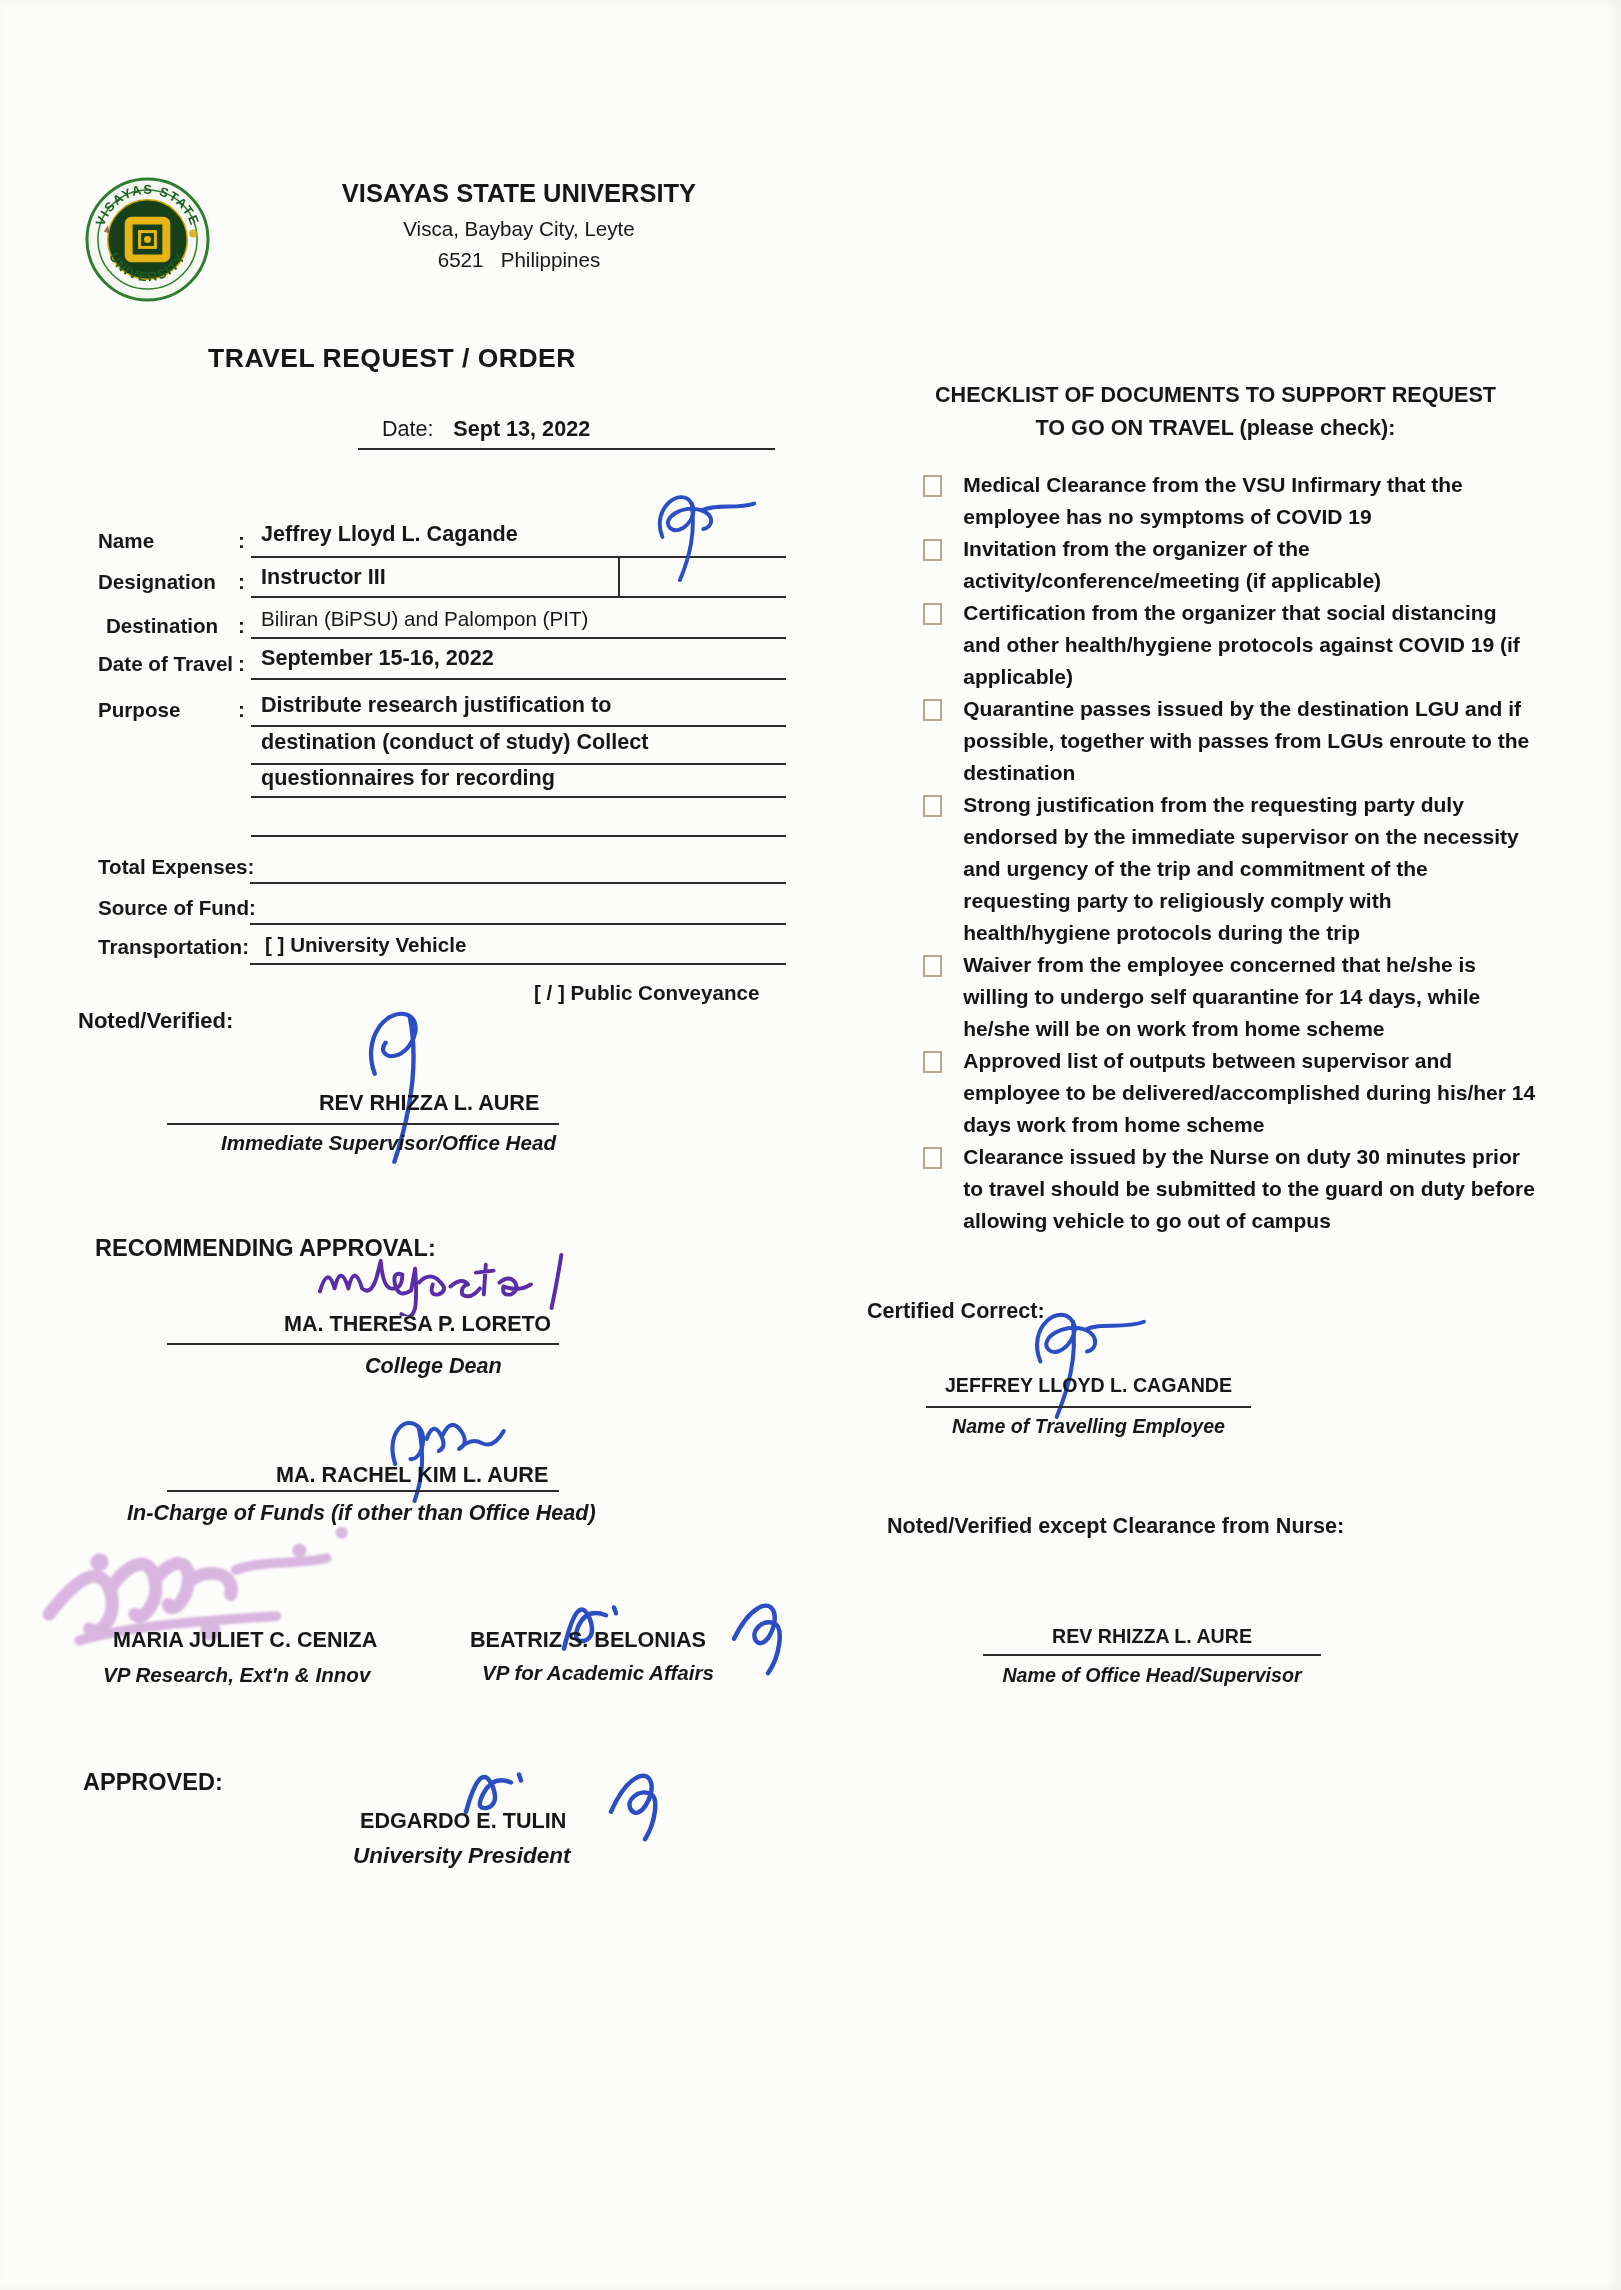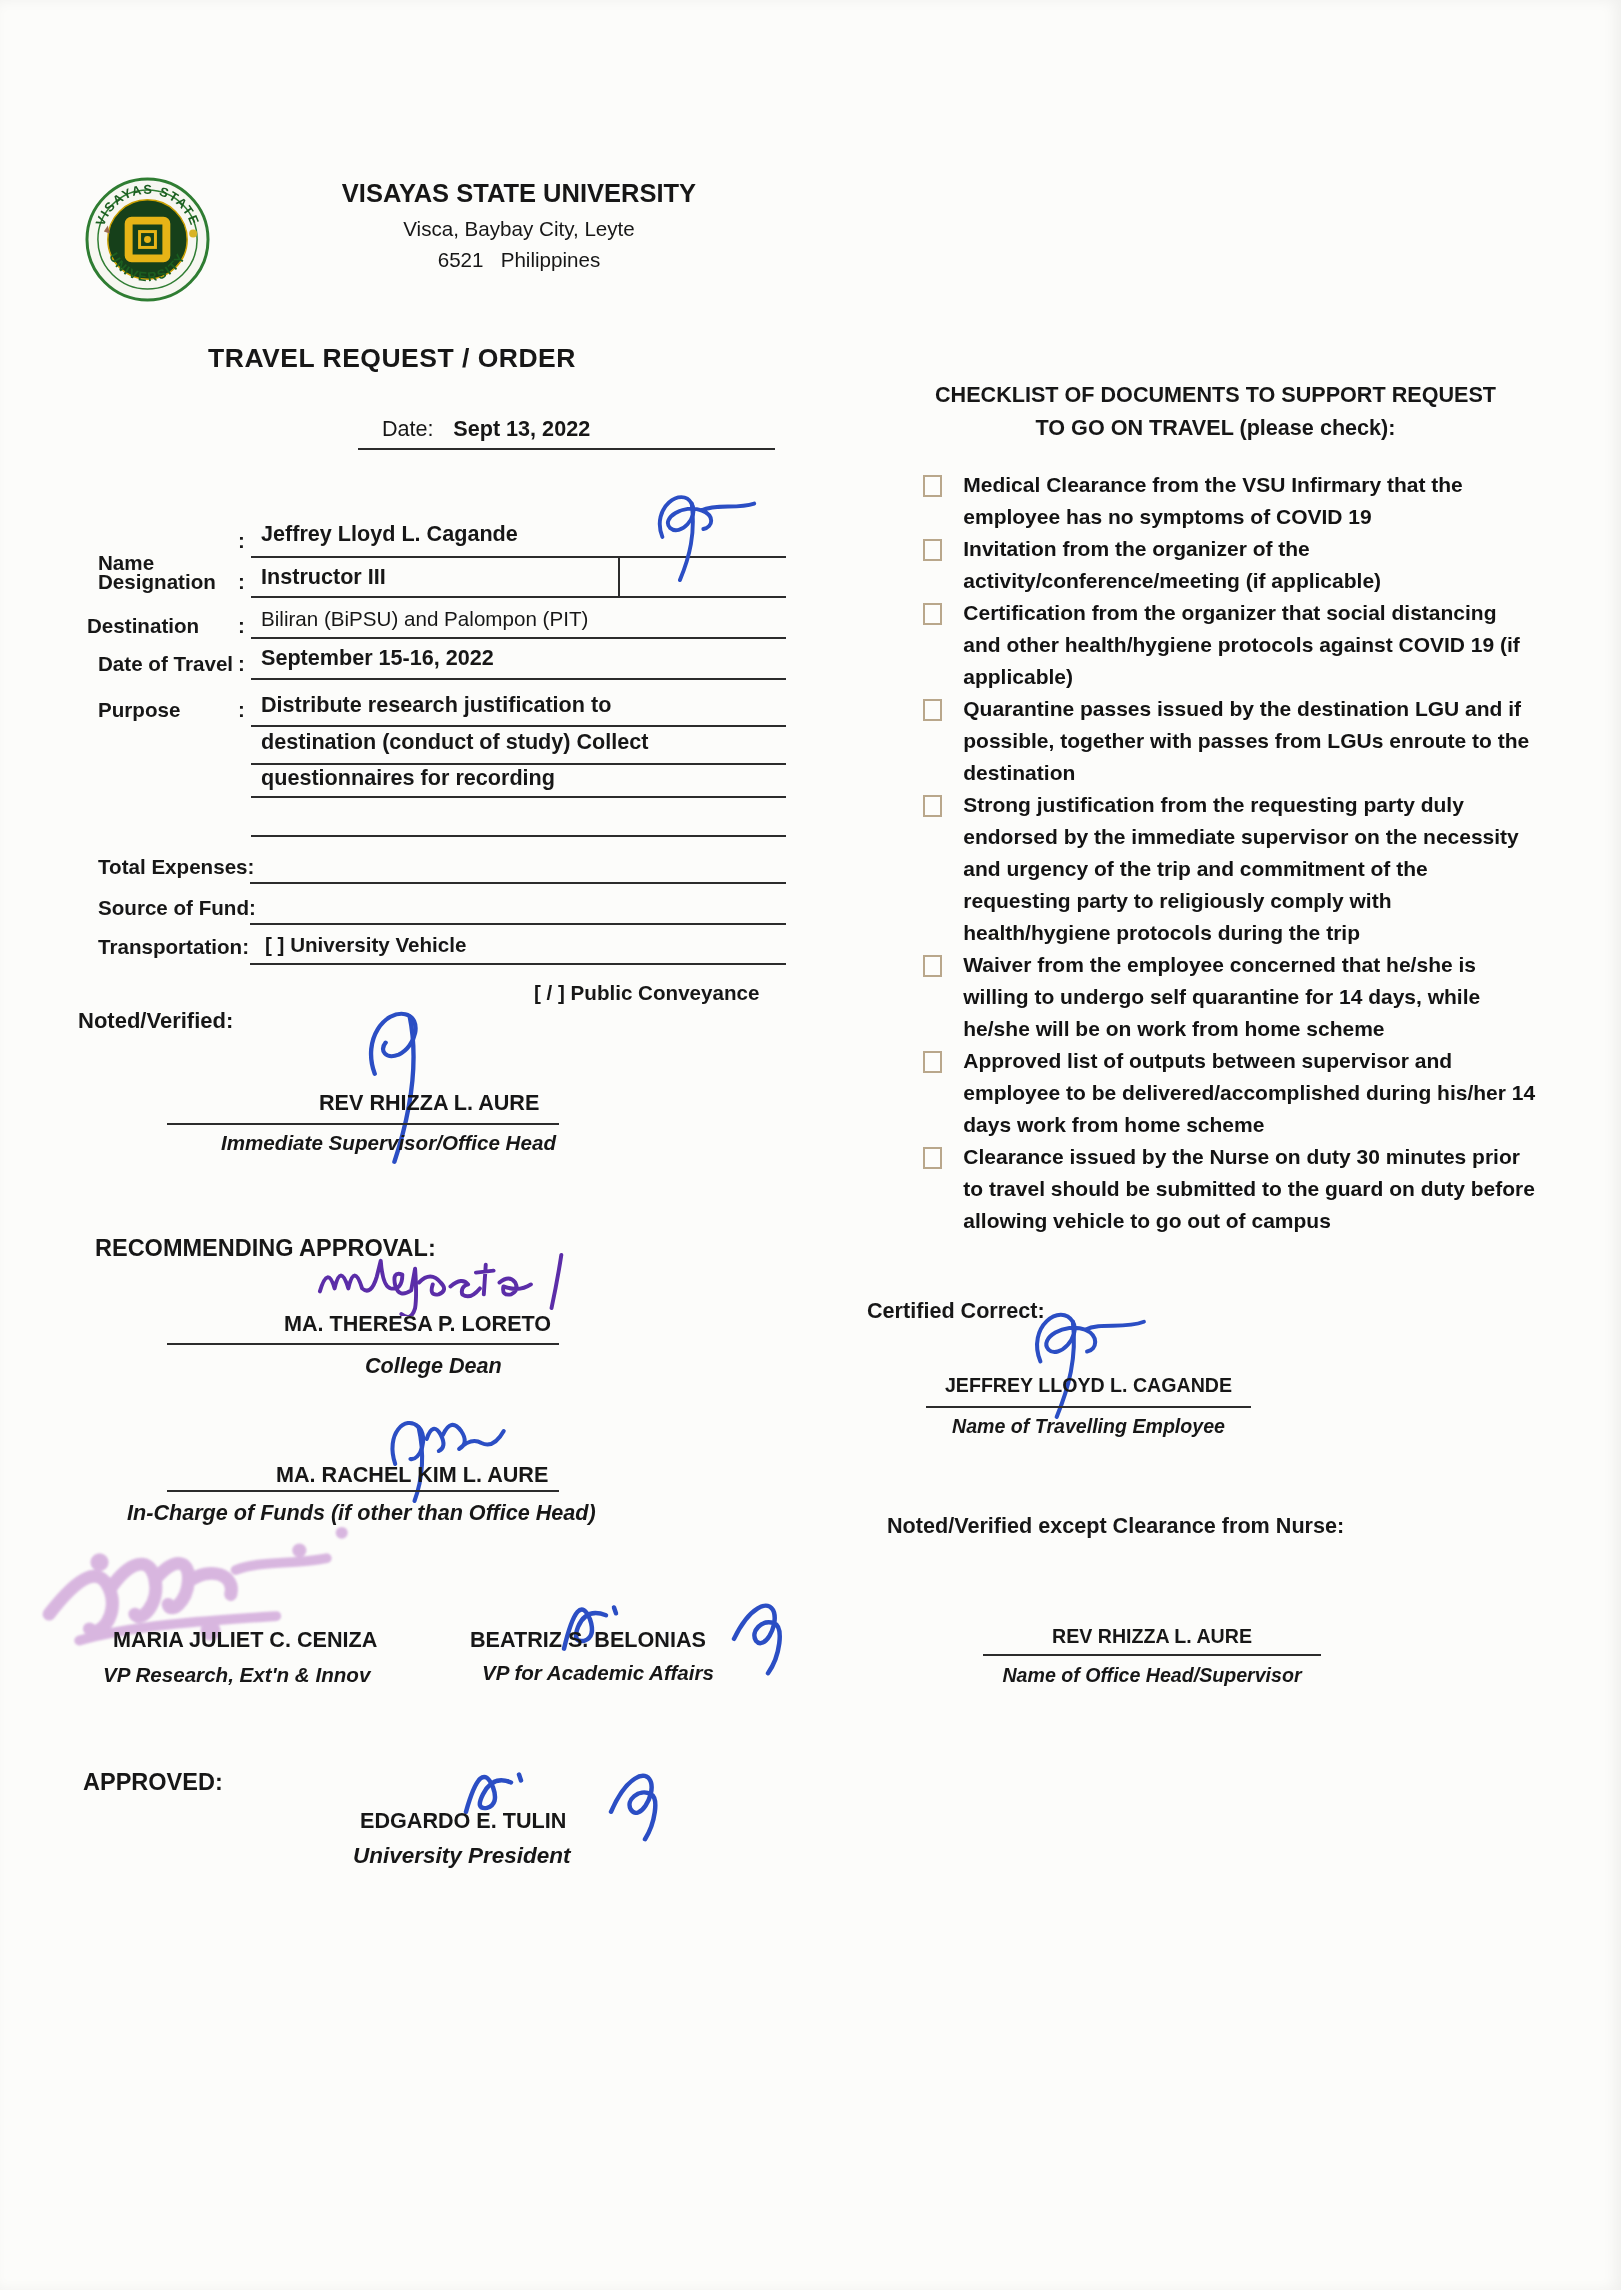--- a/index.html
+++ b/index.html
@@ -56,32 +56,32 @@
   <div class="abs ctr" style="left:274px;top:248px;width:490px;font-size:20.6px;white-space:pre;">6521   Philippines</div>
 
   <div class="abs ctr" style="left:137px;top:343px;width:510px;font-size:26.5px;font-weight:bold;letter-spacing:0.5px;">TRAVEL REQUEST / ORDER</div>
 
   <div class="abs" style="left:382px;top:416px;font-size:21.6px;white-space:nowrap;">
     <span>Date:</span>
     <span class="b" style="margin-left:13.7px;">Sept 13, 2022</span>
   </div>
   <div class="line" style="left:358px;top:448px;width:417px;"></div>
 
-  <div class="abs lbl" style="left:98px;top:551px;text-align:right;">Name</div>
+  <div class="abs lbl" style="left:98px;top:529px;text-align:right;">Name</div>
   <div class="abs lbl" style="left:238px;top:529px;">:</div>
   <div class="abs val" style="left:261px;top:521px;">Jeffrey Lloyd L. Cagande</div>
   <div class="line" style="left:251px;top:556px;width:535px;"></div>
 
   <div class="abs lbl" style="left:98px;top:570px;">Designation</div>
   <div class="abs lbl" style="left:238px;top:570px;">:</div>
   <div class="abs val" style="left:261px;top:564px;text-align:center;">Instructor III</div>
   <div class="line" style="left:251px;top:596px;width:535px;"></div>
   <div class="vline" style="left:618px;top:557px;height:39px;"></div>
 
-  <div class="abs lbl" style="left:87px;top:614px;">Destination</div>
+  <div class="abs lbl" style="left:106px;top:614px;">Destination</div>
   <div class="abs lbl" style="left:238px;top:614px;">:</div>
   <div class="abs val-reg" style="left:261px;top:607px;">Biliran (BiPSU) and Palompon (PIT)</div>
   <div class="line" style="left:251px;top:637px;width:535px;"></div>
 
   <div class="abs lbl" style="left:98px;top:652px;">Date of Travel</div>
   <div class="abs lbl" style="left:238px;top:652px;">:</div>
   <div class="abs val" style="left:261px;top:645px;">September 15-16, 2022</div>
   <div class="line" style="left:251px;top:678px;width:535px;"></div>
 
   <div class="abs lbl" style="left:98px;top:698px;">Purpose</div>

